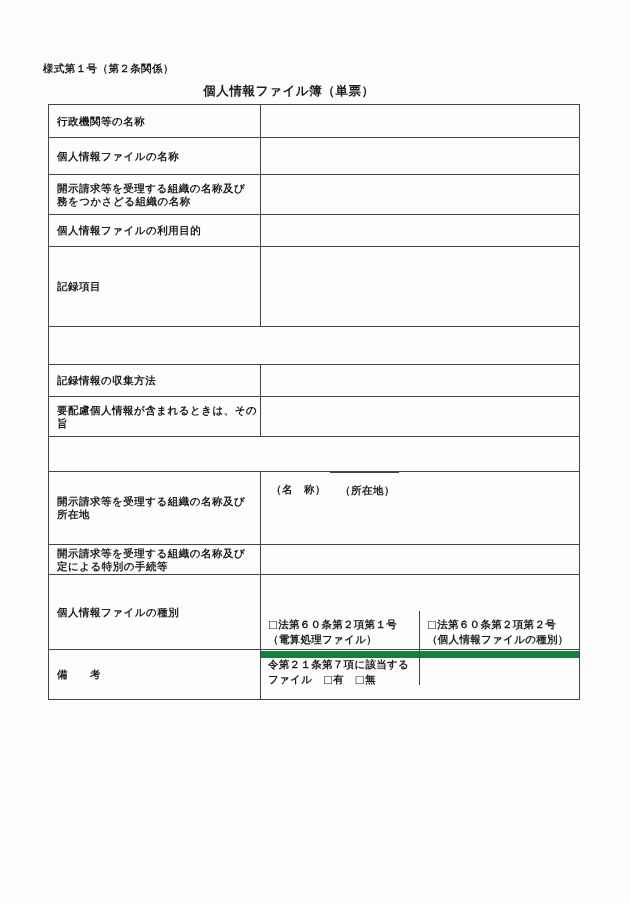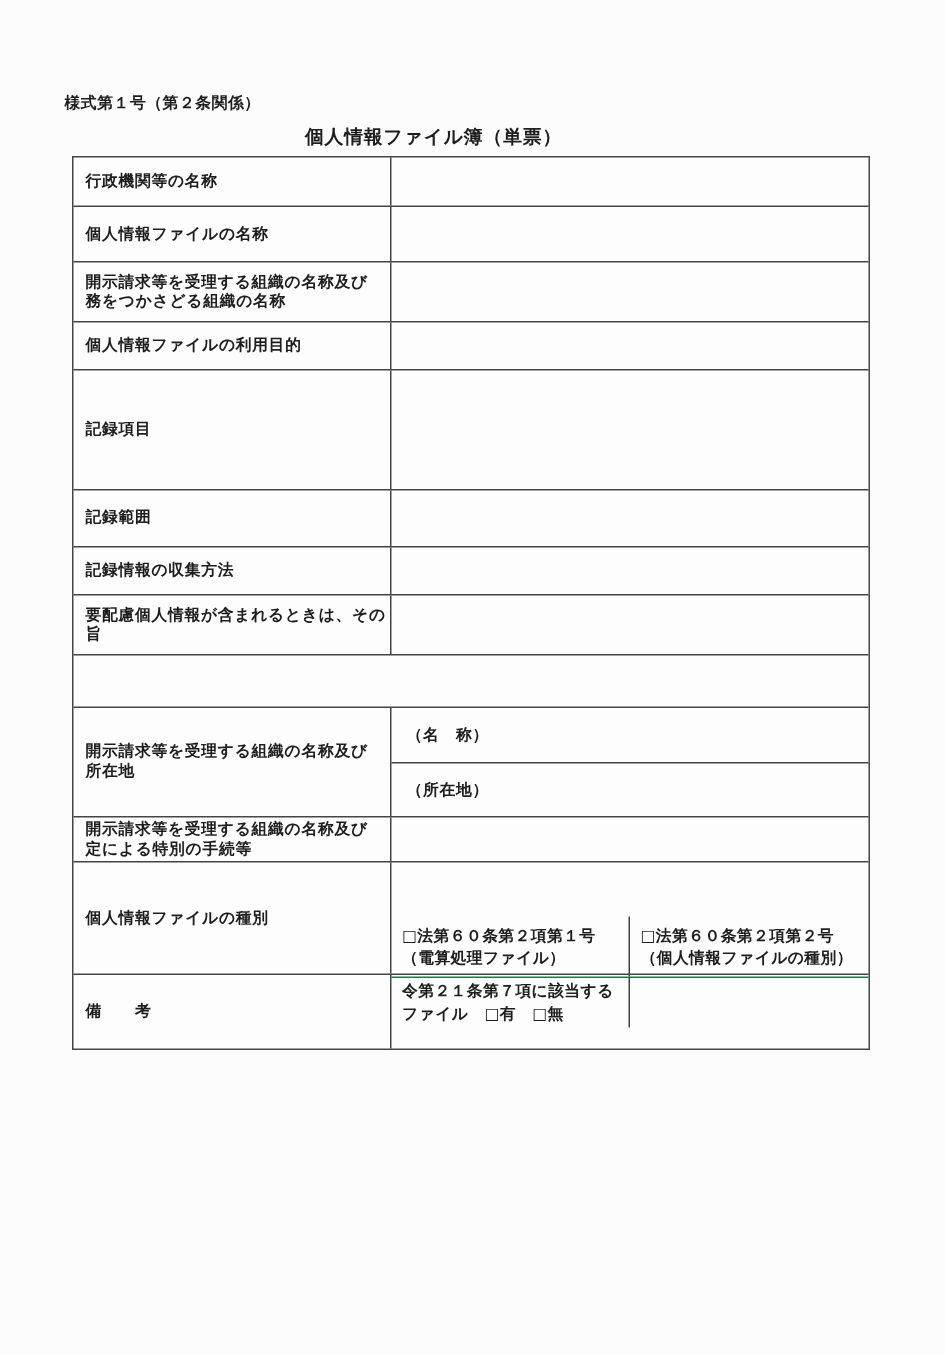--- a/index.html
+++ b/index.html
@@ -33,21 +33,21 @@
     border-right:1px solid #454545;
     display:flex; align-items:center;
     padding:2px 2px 2px 8px;
     font-size:10.5px; letter-spacing:0.5px; line-height:13px;
     white-space:pre; overflow:hidden;
   }
   .val { flex:1 1 auto; }
   .h37{height:37px}.h32{height:32px}.h40{height:40px}.h80{height:80px}
   .h38{height:38px}.h35{height:35px}.h73{height:73px}.h30{height:30px}
   .h75{height:75px}.h50{height:50px}
-  .valstack { flex:1 1 auto; display:flex; flex-direction:column; }
+  .valstack { flex:1 1 auto; display:flex; flex-direction:row; }
   .sub {
     display:flex; align-items:center;
     padding:2px 4px 2px 10px;
     font-size:10.5px; letter-spacing:0.5px; white-space:pre; overflow:hidden;
   }
   .sub1 { height:36px; }
   .sub2 { height:36px; border-top:1px solid #454545; }
   .typegrid {
     flex:1 1 auto;
     display:grid;
@@ -55,21 +55,21 @@
     grid-template-rows:40px 34px;
     margin-top:36px;
   }
   .opt {
     padding:3px 2px 2px 7px;
     font-size:10.5px; letter-spacing:0.3px; line-height:15px;
     display:flex; align-items:center;
     white-space:pre; overflow:hidden;
   }
   .br { border-right:1px solid #454545; }
-  .bt { border-top:1px solid #15803d; }
+  .bt { border-top:7px solid #15803d; }
 </style>
 </head>
 <body>
 
 <div class="page">
 
   <div class="form-id">様式第１号（第２条関係）</div>
   <div class="title">個人情報ファイル簿（単票）</div>
 
   <div class="tbl">
@@ -94,21 +94,20 @@
       <div class="lbl">個人情報ファイルの利用目的</div>
       <div class="val"></div>
     </div>
 
     <div class="row h80">
       <div class="lbl">記録項目</div>
       <div class="val"></div>
     </div>
 
     <div class="row h38">
-      <div class="lbl">記録範囲</div>
       <div class="val"></div>
     </div>
 
     <div class="row h32">
       <div class="lbl">記録情報の収集方法</div>
       <div class="val"></div>
     </div>
 
     <div class="row h40">
       <div class="lbl">要配慮個人情報が含まれるときは、その

